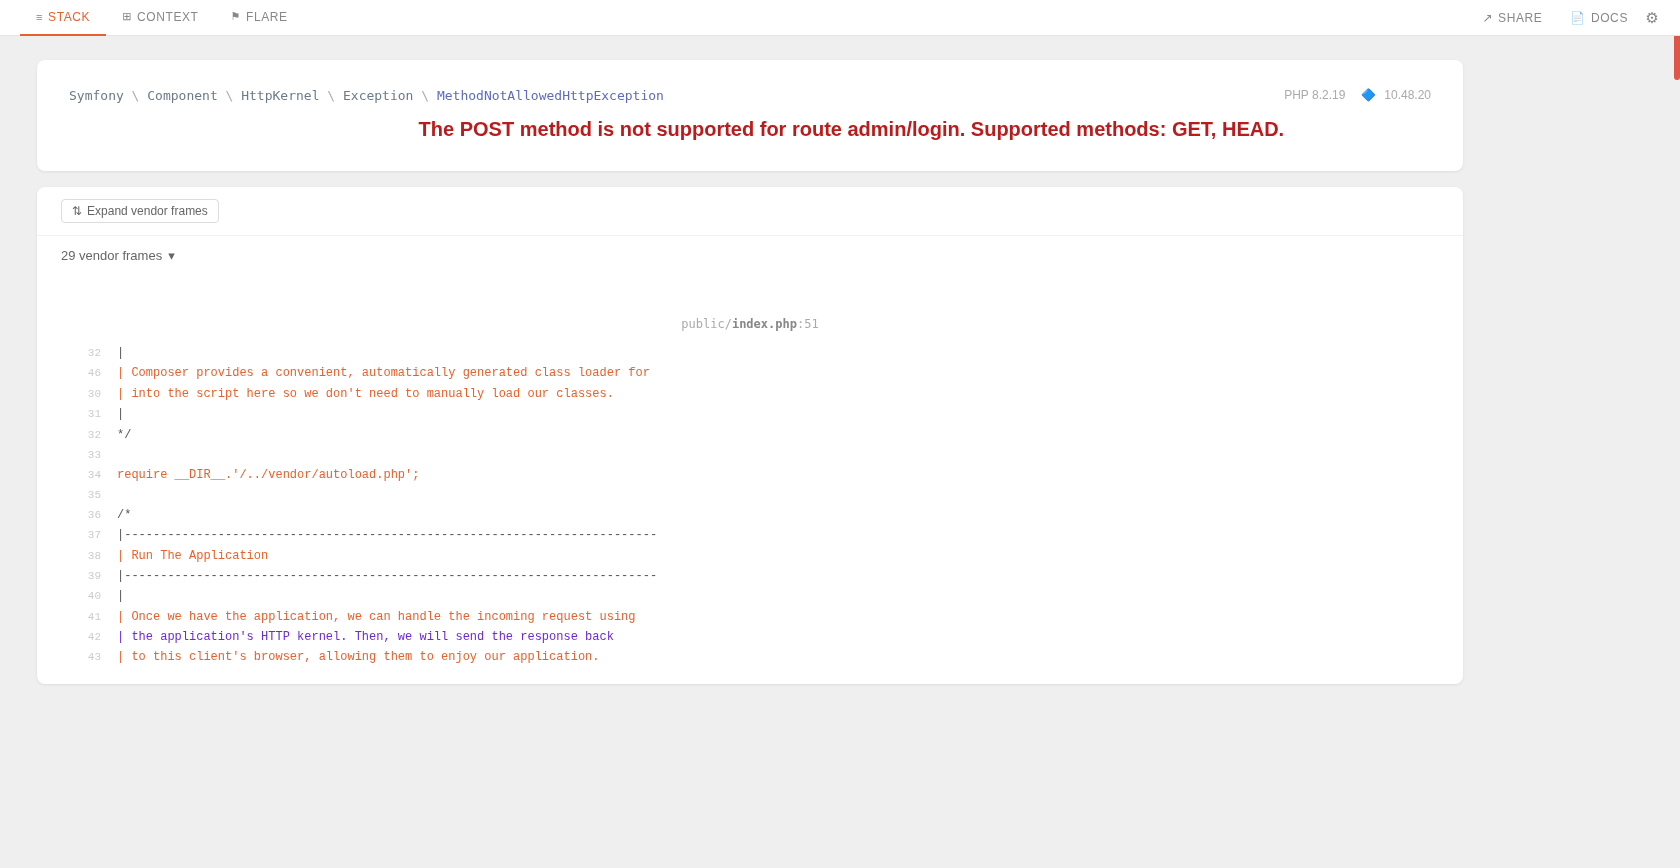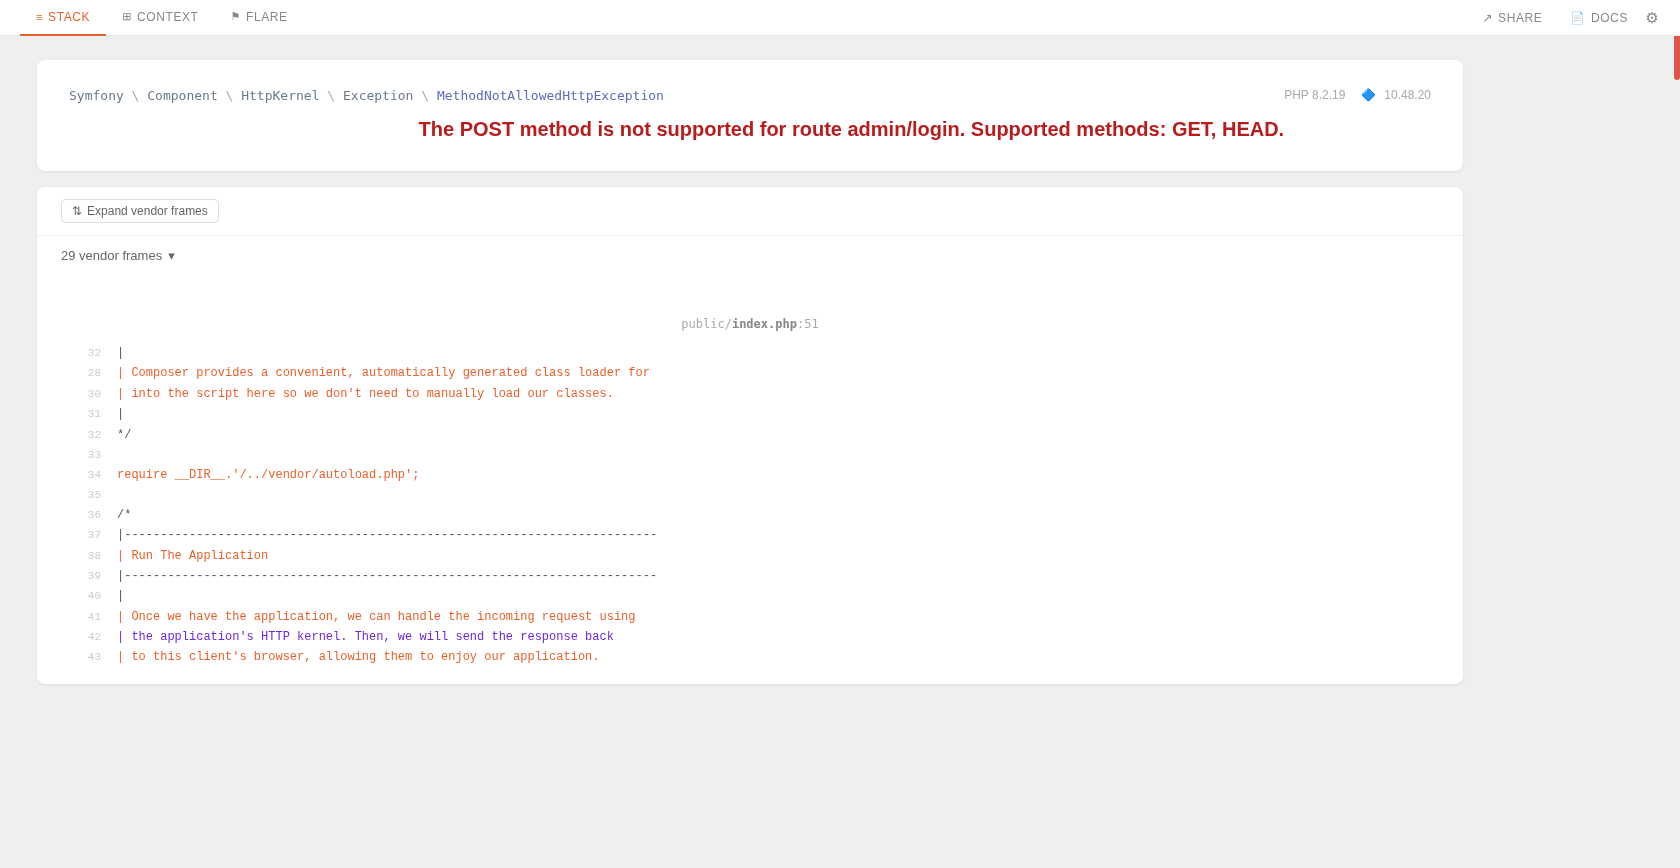--- a/index.html
+++ b/index.html
@@ -310,21 +310,21 @@
     <div class="code-file-path">
       <span>public/</span><span class="filename">index.php</span><span>:</span><span>51</span>
     </div>
 
     <div class="code-block" id="code-block">
     <div class="code-line">
           <span class="line-number">32</span>
           <span class="line-code">|</span>
         </div>
         <div class="code-line">
-          <span class="line-number">28</span>
+          <span class="line-number">46</span>
           <span class="line-code" style="color: rgb(232, 97, 44);">| Composer provides a convenient, automatically generated class loader for</span>
         </div>
         <div class="code-line">
           <span class="line-number">30</span>
           <span class="line-code" style="color: rgb(232, 97, 44); text-align: right;">| into the script here so we don't need to manually load our classes.</span>
         </div>
         <div class="code-line">
           <span class="line-number">31</span>
           <span class="line-code">|</span>
         </div>

